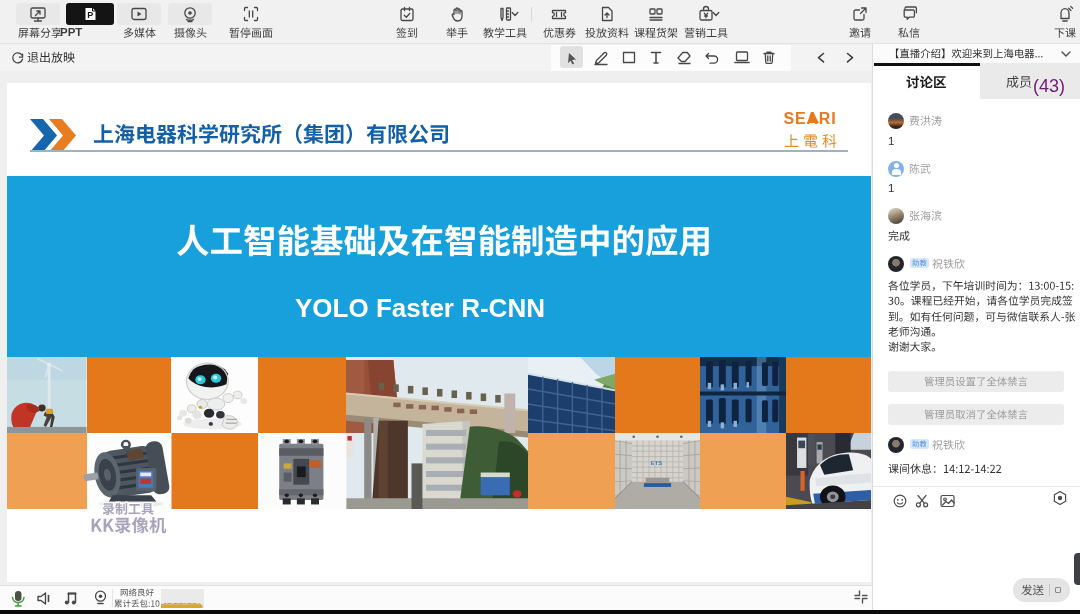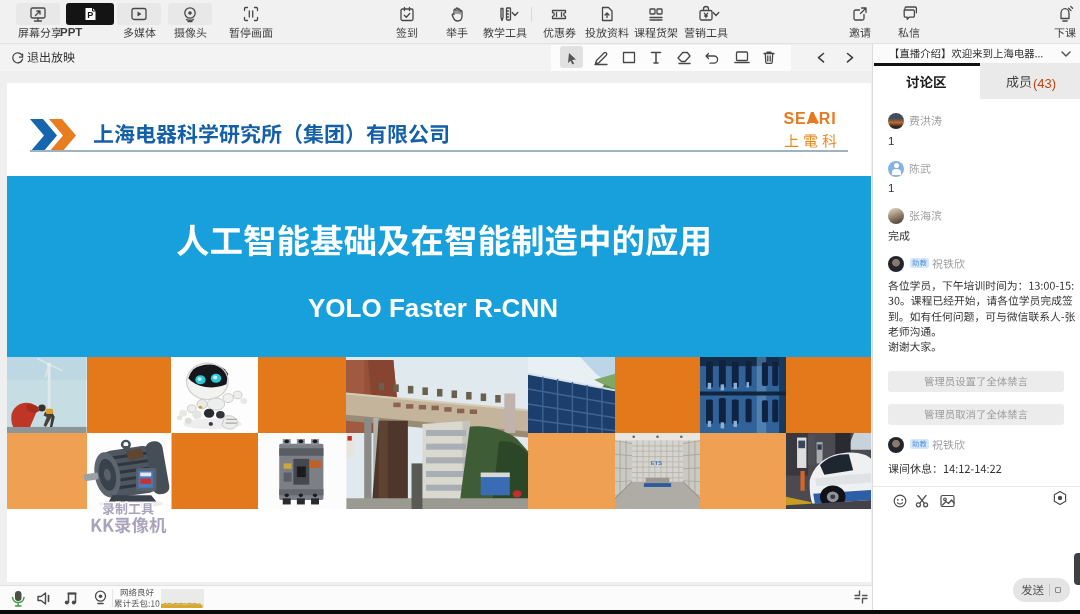--- a/index.html
+++ b/index.html
@@ -183,21 +183,21 @@
 <svg style="position:absolute;left:803.0px;top:132.5px;overflow:visible" width="15.0" height="18.0">
     <path transform="matrix(0.015000,0,0,-0.015000,0,13.50)" d="M197 568V521H409V568ZM177 466V418H409V466ZM587 466V418H827V466ZM587 568V521H802V568ZM768 185V116H530V185ZM768 235H530V304H768ZM457 185V116H235V185ZM457 235H235V304H457ZM163 359V9H235V61H457V30C457 -52 489 -72 601 -72C626 -72 808 -72 834 -72C928 -72 952 -40 962 82C942 86 913 96 897 107C892 6 882 -11 829 -11C789 -11 635 -11 605 -11C542 -11 530 -4 530 30V61H842V359ZM76 678V482H144V623H460V393H534V623H855V482H925V678H534V739H865V797H134V739H460V678Z" fill="#e8881f"></path>
   </svg>
 <svg style="position:absolute;left:822.0px;top:132.5px;overflow:visible" width="15.0" height="18.0">
     <path transform="matrix(0.015000,0,0,-0.015000,0,13.50)" d="M503 727C562 686 632 626 663 585L715 633C682 675 611 733 551 771ZM463 466C528 425 604 362 640 319L690 368C653 411 575 471 510 510ZM372 826C297 793 165 763 53 745C61 729 71 704 74 687C118 693 165 700 212 709V558H43V488H202C162 373 93 243 28 172C41 154 59 124 67 103C118 165 171 264 212 365V-78H286V387C321 337 363 271 379 238L425 296C404 325 316 436 286 469V488H434V558H286V725C335 737 380 751 418 766ZM422 190 433 118 762 172V-78H836V185L965 206L954 275L836 256V841H762V244Z" fill="#e8881f"></path>
   </svg>
 <div style="position:absolute;left:7px;top:176px;width:864px;height:181px;background:#18a0dc"></div>
 <svg style="position:absolute;left:176.0px;top:223.3px;overflow:visible" width="536.0" height="40.2">
     <path transform="matrix(0.033500,0,0,-0.033500,0,30.15)" d="M421 848C417 678 436 228 28 10C68 -17 107 -56 128 -88C337 35 443 217 498 394C555 221 667 24 890 -82C907 -48 941 -7 978 22C629 178 566 553 552 689C556 751 558 805 559 848Z M1045 101V-20H1959V101H1565V620H1903V746H1100V620H1428V101Z M2647 671H2799V501H2647ZM2535 776V395H2918V776ZM2294 98H2709V40H2294ZM2294 185V241H2709V185ZM2177 335V-89H2294V-56H2709V-88H2832V335ZM2234 681V638L2233 616H2138C2154 635 2169 657 2184 681ZM2143 856C2123 781 2085 708 2033 660C2053 651 2086 632 2110 616H2042V522H2209C2183 473 2132 423 2030 384C2056 364 2090 328 2106 304C2197 346 2255 396 2291 448C2336 416 2391 375 2420 350L2505 426C2479 444 2379 501 2336 522H2502V616H2347L2348 636V681H2478V774H2229C2237 794 2244 814 2249 834Z M3350 390V337H3201V390ZM3090 488V-88H3201V101H3350V34C3350 22 3347 19 3334 19C3321 18 3282 17 3246 19C3261 -9 3279 -56 3285 -87C3345 -87 3391 -86 3425 -67C3459 -50 3469 -20 3469 32V488ZM3201 248H3350V190H3201ZM3848 787C3800 759 3733 728 3665 702V846H3547V544C3547 434 3575 400 3692 400C3716 400 3805 400 3830 400C3922 400 3954 436 3967 565C3934 572 3886 590 3862 609C3858 520 3851 505 3819 505C3798 505 3725 505 3709 505C3671 505 3665 510 3665 545V605C3753 630 3847 663 3924 700ZM3855 337C3807 305 3738 271 3667 243V378H3548V62C3548 -48 3578 -83 3695 -83C3719 -83 3811 -83 3836 -83C3932 -83 3964 -43 3977 98C3944 106 3896 124 3871 143C3866 40 3860 22 3825 22C3804 22 3729 22 3712 22C3674 22 3667 27 3667 63V143C3758 171 3857 207 3934 249ZM3087 536C3113 546 3153 553 3394 574C3401 556 3407 539 3411 524L3520 567C3503 630 3453 720 3406 788L3304 750C3321 724 3338 694 3353 664L3206 654C3245 703 3285 762 3314 819L3186 852C3158 779 3111 707 3095 688C3079 667 3063 652 3047 648C3061 617 3081 561 3087 536Z M4659 849V774H4344V850H4224V774H4086V677H4224V377H4032V279H4225C4170 226 4097 180 4023 153C4048 131 4083 89 4100 62C4156 87 4211 122 4260 165V101H4437V36H4122V-62H4888V36H4559V101H4742V175C4790 132 4845 96 4900 71C4917 99 4953 142 4979 163C4908 188 4838 231 4783 279H4968V377H4782V677H4919V774H4782V849ZM4344 677H4659V634H4344ZM4344 550H4659V506H4344ZM4344 422H4659V377H4344ZM4437 259V196H4293C4320 222 4344 250 4364 279H4648C4669 250 4693 222 4720 196H4559V259Z M5043 805V697H5150C5125 564 5084 441 5021 358C5037 323 5059 247 5063 216C5077 233 5091 252 5104 272V-42H5202V33H5380V494H5208C5230 559 5248 628 5262 697H5400V805ZM5202 389H5281V137H5202ZM5416 358V-33H5827V-86H5943V356H5827V83H5739V402H5921V751H5807V508H5739V845H5620V508H5545V751H5437V402H5620V83H5536V358Z M6085 800V678H6244V613C6244 449 6224 194 6025 23C6051 0 6095 -51 6113 -83C6260 47 6324 213 6351 367C6395 273 6449 191 6518 123C6448 75 6369 40 6282 16C6307 -9 6337 -58 6352 -90C6450 -58 6539 -15 6616 42C6693 -11 6785 -53 6895 -81C6913 -47 6949 6 6977 32C6876 54 6790 88 6717 132C6810 232 6879 363 6917 534L6835 567L6812 562H6675C6692 638 6709 724 6722 800ZM6615 205C6494 311 6418 455 6370 630V678H6575C6557 595 6536 511 6517 448H6764C6730 352 6680 271 6615 205Z M7371 850C7359 804 7344 757 7326 711H7055V596H7273C7212 480 7129 375 7023 306C7042 277 7069 224 7082 191C7114 213 7143 236 7171 262V-88H7292V398C7337 459 7376 526 7409 596H7947V711H7458C7472 747 7485 784 7496 820ZM7585 553V387H7381V276H7585V47H7343V-64H7944V47H7706V276H7906V387H7706V553Z M8647 671H8799V501H8647ZM8535 776V395H8918V776ZM8294 98H8709V40H8294ZM8294 185V241H8709V185ZM8177 335V-89H8294V-56H8709V-88H8832V335ZM8234 681V638L8233 616H8138C8154 635 8169 657 8184 681ZM8143 856C8123 781 8085 708 8033 660C8053 651 8086 632 8110 616H8042V522H8209C8183 473 8132 423 8030 384C8056 364 8090 328 8106 304C8197 346 8255 396 8291 448C8336 416 8391 375 8420 350L8505 426C8479 444 8379 501 8336 522H8502V616H8347L8348 636V681H8478V774H8229C8237 794 8244 814 8249 834Z M9350 390V337H9201V390ZM9090 488V-88H9201V101H9350V34C9350 22 9347 19 9334 19C9321 18 9282 17 9246 19C9261 -9 9279 -56 9285 -87C9345 -87 9391 -86 9425 -67C9459 -50 9469 -20 9469 32V488ZM9201 248H9350V190H9201ZM9848 787C9800 759 9733 728 9665 702V846H9547V544C9547 434 9575 400 9692 400C9716 400 9805 400 9830 400C9922 400 9954 436 9967 565C9934 572 9886 590 9862 609C9858 520 9851 505 9819 505C9798 505 9725 505 9709 505C9671 505 9665 510 9665 545V605C9753 630 9847 663 9924 700ZM9855 337C9807 305 9738 271 9667 243V378H9548V62C9548 -48 9578 -83 9695 -83C9719 -83 9811 -83 9836 -83C9932 -83 9964 -43 9977 98C9944 106 9896 124 9871 143C9866 40 9860 22 9825 22C9804 22 9729 22 9712 22C9674 22 9667 27 9667 63V143C9758 171 9857 207 9934 249ZM9087 536C9113 546 9153 553 9394 574C9401 556 9407 539 9411 524L9520 567C9503 630 9453 720 9406 788L9304 750C9321 724 9338 694 9353 664L9206 654C9245 703 9285 762 9314 819L9186 852C9158 779 9111 707 9095 688C9079 667 9063 652 9047 648C9061 617 9081 561 9087 536Z M10643 767V201H10755V767ZM10823 832V52C10823 36 10817 32 10801 31C10784 31 10732 31 10680 33C10695 -2 10712 -55 10716 -88C10794 -88 10852 -84 10889 -65C10926 -45 10938 -12 10938 52V832ZM10113 831C10096 736 10063 634 10021 570C10045 562 10084 546 10111 533H10037V424H10265V352H10076V-9H10183V245H10265V-89H10379V245H10467V98C10467 89 10464 86 10455 86C10446 86 10420 86 10392 87C10405 59 10419 16 10422 -14C10472 -15 10510 -14 10539 3C10568 21 10575 50 10575 96V352H10379V424H10598V533H10379V608H10559V716H10379V843H10265V716H10201C10210 746 10218 777 10224 808ZM10265 533H10129C10141 555 10153 580 10164 608H10265Z M11047 752C11101 703 11167 634 11195 587L11290 660C11259 706 11191 771 11136 817ZM11493 293H11767V193H11493ZM11381 389V98H11886V389ZM11453 635H11579V551H11399C11417 575 11436 603 11453 635ZM11579 850V736H11498C11508 762 11517 789 11524 816L11413 840C11391 753 11349 663 11297 606C11324 594 11373 569 11397 551H11310V450H11957V551H11698V635H11915V736H11698V850ZM11272 464H11043V353H11157V100C11118 81 11076 51 11037 15L11109 -90C11152 -35 11201 21 11232 21C11250 21 11280 -6 11316 -28C11381 -64 11461 -74 11582 -74C11691 -74 11860 -69 11950 -63C11951 -32 11970 24 11982 55C11874 39 11694 31 11586 31C11479 31 11390 35 11329 72C11304 86 11287 100 11272 109Z M12434 850V676H12088V169H12208V224H12434V-89H12561V224H12788V174H12914V676H12561V850ZM12208 342V558H12434V342ZM12788 342H12561V558H12788Z M13536 406C13585 333 13647 234 13675 173L13777 235C13746 294 13679 390 13630 459ZM13585 849C13556 730 13508 609 13450 523V687H13295C13312 729 13330 781 13346 831L13216 850C13212 802 13200 737 13187 687H13073V-60H13182V14H13450V484C13477 467 13511 442 13528 426C13559 469 13589 524 13616 585H13831C13821 231 13808 80 13777 48C13765 34 13754 31 13734 31C13708 31 13648 31 13584 37C13605 4 13621 -47 13623 -80C13682 -82 13743 -83 13781 -78C13822 -71 13850 -60 13877 -22C13919 31 13930 191 13943 641C13944 655 13944 695 13944 695H13661C13676 737 13690 780 13701 822ZM13182 583H13342V420H13182ZM13182 119V316H13342V119Z M14258 489C14299 381 14346 237 14364 143L14477 190C14455 283 14407 421 14363 530ZM14457 552C14489 443 14525 300 14538 207L14654 239C14638 333 14601 470 14566 580ZM14454 833C14467 803 14482 767 14493 733H14108V464C14108 319 14102 112 14027 -30C14056 -42 14111 -78 14133 -99C14217 56 14230 303 14230 464V620H14952V733H14627C14614 772 14594 822 14575 861ZM14215 63V-50H14963V63H14715C14804 210 14875 382 14923 541L14795 584C14758 414 14685 213 14589 63Z M15142 783V424C15142 283 15133 104 15023 -17C15050 -32 15099 -73 15118 -95C15190 -17 15227 93 15244 203H15450V-77H15571V203H15782V53C15782 35 15775 29 15757 29C15738 29 15672 28 15615 31C15631 0 15650 -52 15654 -84C15745 -85 15806 -82 15847 -63C15888 -45 15902 -12 15902 52V783ZM15260 668H15450V552H15260ZM15782 668V552H15571V668ZM15260 440H15450V316H15257C15259 354 15260 390 15260 423ZM15782 440V316H15571V440Z" fill="#ffffff"></path>
   </svg>
-<div style="position:absolute;left:233px;top:293px;width:400px;text-align:center;font-size:26px;font-weight:bold;color:#fff;font-family:'Liberation Sans'">YOLO Faster R-CNN</div>
+<div style="position:absolute;left:220px;top:293px;width:400px;text-align:center;font-size:26px;font-weight:bold;color:#fff;font-family:'Liberation Sans'">YOLO Faster R-CNN</div>
 <div style="position:absolute;left:86.5px;top:357px;width:84.5px;height:76px;background:#e4791b"></div>
 <div style="position:absolute;left:257.6px;top:357px;width:88.39999999999998px;height:76px;background:#e4791b"></div>
 <div style="position:absolute;left:615px;top:357px;width:85px;height:76px;background:#e4791b"></div>
 <div style="position:absolute;left:786px;top:357px;width:85px;height:76px;background:#e4791b"></div>
 <div style="position:absolute;left:7px;top:433px;width:79.5px;height:76px;background:#efa053"></div>
 <div style="position:absolute;left:171px;top:433px;width:86.60000000000002px;height:76px;background:#e4791b"></div>
 <div style="position:absolute;left:528px;top:433px;width:87px;height:76px;background:#efa053"></div>
 <div style="position:absolute;left:700px;top:433px;width:86px;height:76px;background:#efa053"></div>
 <svg class="ic" style="left:7px;top:357px" width="79.5" height="76" viewBox="0 0 100 100" preserveAspectRatio="none">
     <rect width="100" height="100" fill="#c6dde4"></rect>
@@ -472,21 +472,21 @@
     <path d="M1 1l4 4 4-4" stroke-width="1.5"></path>
   </svg>
 <div style="position:absolute;left:980px;top:63px;width:100px;height:36px;background:#eaeaea"></div>
 <div style="position:absolute;left:874px;top:62.5px;width:106px;height:3px;background:#111"></div>
 <svg style="position:absolute;left:905.8px;top:74.8px;overflow:visible" width="40.5" height="16.2">
     <path transform="matrix(0.013500,0,0,-0.013500,0,12.15)" d="M436 409C477 334 525 233 543 168L654 225C632 289 585 384 540 458ZM85 760C147 710 231 639 269 593L349 684C307 728 220 795 159 840ZM727 842V642H376V524H727V67C727 47 719 40 697 40C674 40 602 39 531 42C549 8 568 -46 574 -82C675 -82 745 -78 788 -59C831 -40 848 -7 848 67V524H967V642H848V842ZM32 541V426H177V110C177 56 149 19 128 0C146 -16 178 -59 188 -83C207 -57 241 -27 431 129C417 152 399 198 390 231L292 153V541Z M1085 760C1147 710 1231 639 1269 593L1349 684C1307 728 1220 795 1159 840ZM1797 438C1734 393 1644 343 1561 303V473H1484C1554 540 1612 613 1659 689C1728 575 1818 470 1909 402C1928 431 1966 474 1994 496C1890 563 1781 684 1721 799L1736 830L1607 853C1556 730 1458 589 1308 485C1334 465 1372 420 1388 392C1406 406 1424 420 1441 434V95C1441 -25 1478 -61 1612 -61C1639 -61 1764 -61 1792 -61C1908 -61 1942 -16 1955 141C1924 148 1874 168 1847 187C1840 68 1832 47 1783 47C1753 47 1649 47 1624 47C1570 47 1561 53 1561 96V184C1659 222 1780 280 1875 336ZM1032 541V426H1171V110C1171 56 1143 19 1121 0C1140 -16 1172 -59 1182 -83C1200 -58 1232 -30 1409 115C1395 138 1376 185 1367 218L1286 153V541Z M2931 806H2082V-61H2958V54H2200V691H2931ZM2263 556C2331 502 2408 439 2482 374C2402 301 2312 238 2221 190C2248 169 2294 122 2313 98C2400 151 2488 219 2571 297C2651 224 2723 154 2770 99L2864 188C2813 243 2737 312 2655 382C2721 454 2781 532 2831 613L2718 659C2676 588 2624 519 2565 456C2489 517 2412 577 2346 628Z" fill="#1c1c1c"></path>
   </svg>
 <svg style="position:absolute;left:1006.0px;top:75.3px;overflow:visible" width="26.0" height="15.6">
     <path transform="matrix(0.013000,0,0,-0.013000,0,11.70)" d="M544 839C544 782 546 725 549 670H128V389C128 259 119 86 36 -37C54 -46 86 -72 99 -87C191 45 206 247 206 388V395H389C385 223 380 159 367 144C359 135 350 133 335 133C318 133 275 133 229 138C241 119 249 89 250 68C299 65 345 65 371 67C398 70 415 77 431 96C452 123 457 208 462 433C462 443 463 465 463 465H206V597H554C566 435 590 287 628 172C562 96 485 34 396 -13C412 -28 439 -59 451 -75C528 -29 597 26 658 92C704 -11 764 -73 841 -73C918 -73 946 -23 959 148C939 155 911 172 894 189C888 56 876 4 847 4C796 4 751 61 714 159C788 255 847 369 890 500L815 519C783 418 740 327 686 247C660 344 641 463 630 597H951V670H626C623 725 622 781 622 839ZM671 790C735 757 812 706 850 670L897 722C858 756 779 805 716 836Z M1268 730H1735V616H1268ZM1190 795V551H1817V795ZM1455 327V235C1455 156 1427 49 1066 -22C1083 -38 1106 -67 1115 -84C1489 0 1535 129 1535 234V327ZM1529 65C1651 23 1815 -42 1898 -84L1936 -20C1850 21 1685 82 1566 120ZM1155 461V92H1232V391H1776V99H1856V461Z" fill="#3f3f3f"></path>
   </svg>
-<div style="position:absolute;left:1033.0px;top:76px;font-size:13px;color:#c2410c">(43)</div>
+<div style="position:absolute;left:1033.0px;top:76px;font-size:18px;color:#701a75">(43)</div>
 <div style="position:absolute;left:888px;top:113px;width:16px;height:16px;border-radius:50%;overflow:hidden;background:linear-gradient(180deg,#474d58 35%,#c06a2c 60%,#2e2822 85%)"></div>
 <svg style="position:absolute;left:908.5px;top:115.1px;overflow:visible" width="33.0" height="13.2">
     <path transform="matrix(0.011000,0,0,-0.011000,0,9.90)" d="M473 233C442 84 357 14 43 -17C56 -33 71 -62 75 -80C409 -40 511 48 549 233ZM521 58C649 21 817 -38 903 -80L945 -21C854 21 686 77 560 109ZM354 596C352 570 347 545 336 521H196L208 596ZM423 596H584V521H411C418 545 421 570 423 596ZM148 649C141 590 128 517 117 467H299C256 423 183 385 59 356C72 342 89 314 96 297C129 305 159 314 186 323V59H259V274H745V66H821V337H222C309 373 359 417 388 467H584V362H655V467H857C853 439 849 425 844 419C838 414 832 413 821 413C810 413 782 413 751 417C758 402 764 380 765 365C801 363 836 363 853 364C873 365 889 370 902 382C917 398 925 431 931 496C932 506 933 521 933 521H655V596H873V776H655V840H584V776H424V840H356V776H108V721H356V650L176 649ZM424 721H584V650H424ZM655 721H804V650H655Z M1093 777C1157 740 1242 685 1283 649L1329 708C1287 742 1201 795 1138 829ZM1042 499C1103 468 1184 421 1224 391L1266 454C1224 483 1142 527 1083 554ZM1479 178C1437 100 1367 22 1298 -30C1315 -41 1344 -65 1358 -77C1426 -20 1501 69 1551 155ZM1712 141C1778 74 1852 -19 1886 -80L1949 -40C1914 20 1839 109 1771 175ZM1732 836V632H1533V835H1459V632H1329V560H1459V313H1307V256L1261 297C1204 187 1128 59 1076 -16L1138 -67C1194 22 1260 138 1311 240H1959V313H1806V560H1946V632H1806V836ZM1533 560H1732V313H1533Z M2524 172C2566 129 2612 68 2632 28L2693 70C2673 109 2625 167 2583 209ZM2092 774C2150 743 2227 697 2266 667L2307 728C2268 757 2189 800 2133 827ZM2042 499C2103 468 2182 421 2220 390L2261 452C2221 483 2141 527 2082 554ZM2069 -16 2128 -67C2185 26 2253 151 2304 257L2253 306C2197 193 2122 61 2069 -16ZM2576 841 2564 733H2343V670H2555L2543 595H2369V533H2530L2511 452H2313V387H2492C2446 240 2379 120 2279 31C2296 19 2328 -7 2341 -20C2412 50 2467 134 2511 231H2781V5C2781 -8 2777 -12 2761 -12C2746 -13 2692 -13 2633 -12C2643 -31 2655 -60 2658 -80C2736 -80 2785 -79 2815 -67C2846 -57 2854 -37 2854 4V231H2956V296H2854V364H2781V296H2537C2548 325 2558 356 2567 387H2960V452H2585L2603 533H2911V595H2615L2628 670H2936V733H2637L2649 835Z" fill="#9b9b9b"></path>
   </svg>
 <div style="position:absolute;left:888px;top:134.5px;font-size:11.5px;color:#333">1</div>
 <div style="position:absolute;left:888px;top:160.5px;width:16px;height:16px;border-radius:50%;overflow:hidden;background:#85b2e4"></div>
 <div style="position:absolute;left:893.5px;top:163px;width:5px;height:5px;border-radius:50%;background:#fdfdfd"></div>
 <div style="position:absolute;left:891.5px;top:169px;width:9px;height:6px;border-radius:50% 50% 0 0;background:#fdfdfd"></div>
 <svg style="position:absolute;left:908.5px;top:162.6px;overflow:visible" width="22.0" height="13.2">
     <path transform="matrix(0.011000,0,0,-0.011000,0,9.90)" d="M777 220C821 145 874 42 899 -18L964 16C937 74 882 174 837 248ZM459 244C433 170 381 77 327 17C342 6 367 -14 380 -27C439 39 495 139 530 224ZM79 797V-80H148V729H275C256 661 228 570 202 497C268 419 284 351 285 299C285 269 279 241 265 231C258 225 248 222 235 222C221 221 203 221 182 223C194 204 201 173 202 154C223 153 247 154 265 156C285 159 302 164 316 174C343 194 355 236 354 290C354 351 339 422 271 505C303 585 338 688 364 770L313 800L302 797ZM366 706V637H500C476 559 452 495 440 471C420 425 404 393 386 388C395 368 407 331 411 316C420 325 453 330 500 330H620V11C620 -2 617 -5 604 -6C590 -7 548 -7 499 -5C509 -27 519 -57 522 -77C588 -77 632 -76 658 -64C685 -52 693 -30 693 10V330H911L912 399H693V553H620V399H482C516 468 549 551 578 637H945V706H600C613 749 625 793 636 836L554 848C545 801 534 752 521 706Z M1721 782C1777 739 1841 676 1871 635L1926 679C1895 721 1830 781 1774 821ZM1135 780V712H1517V780ZM1597 835C1597 753 1599 673 1603 596H1054V526H1608C1632 178 1702 -81 1851 -82C1925 -82 1952 -31 1964 142C1945 150 1917 166 1901 182C1896 48 1884 -8 1858 -8C1767 -8 1704 210 1682 526H1946V596H1678C1674 671 1672 752 1673 835ZM1134 415V23L1042 9L1062 -65C1204 -40 1409 -2 1600 34L1594 104L1394 68V283H1566V351H1394V491H1321V55L1203 35V415Z" fill="#9b9b9b"></path>

